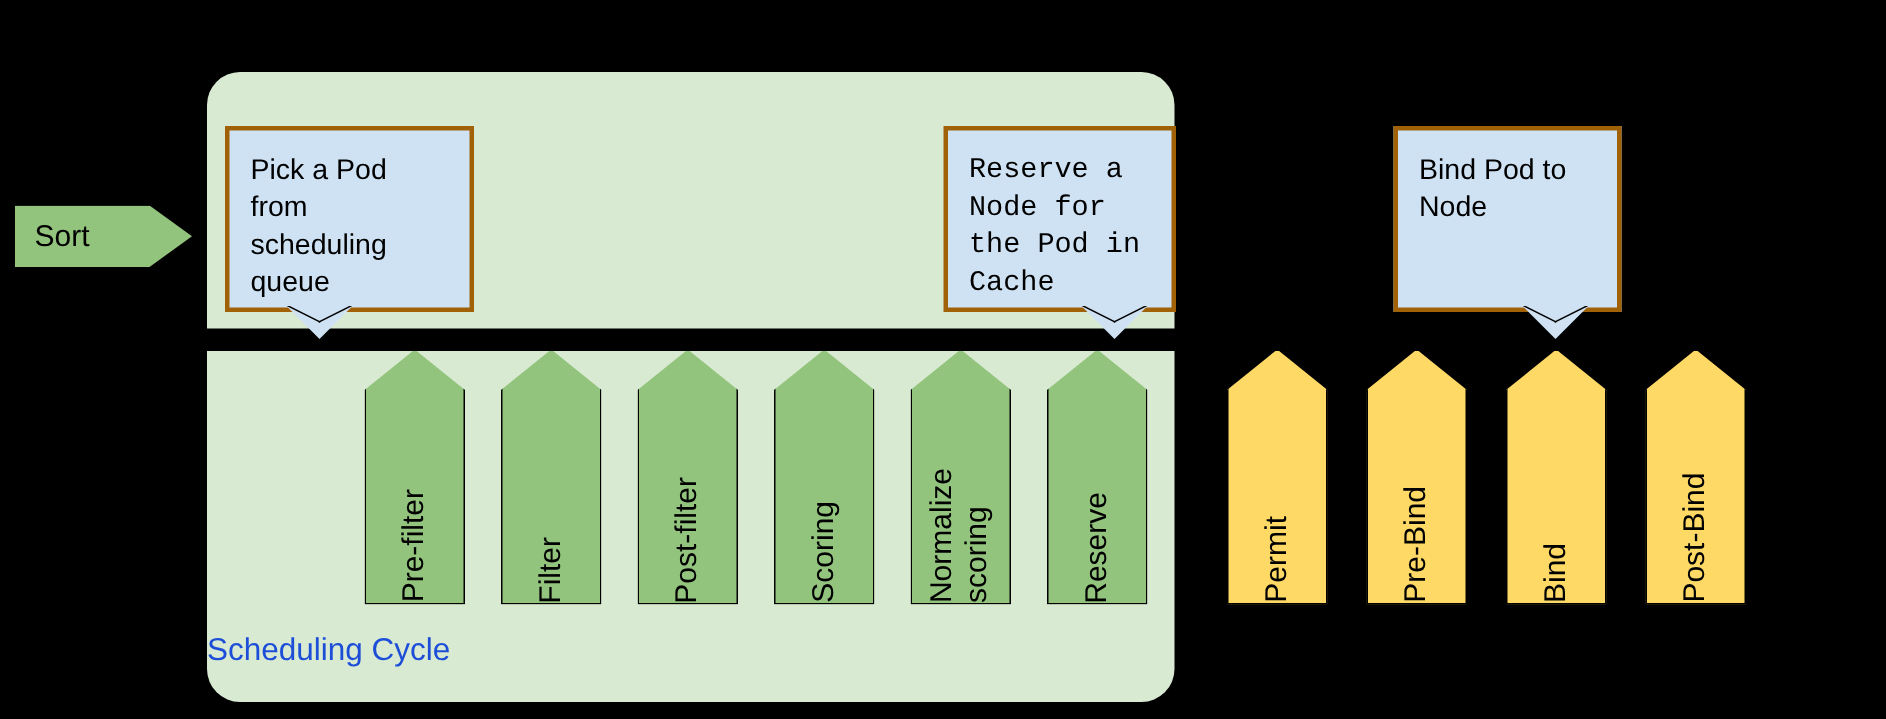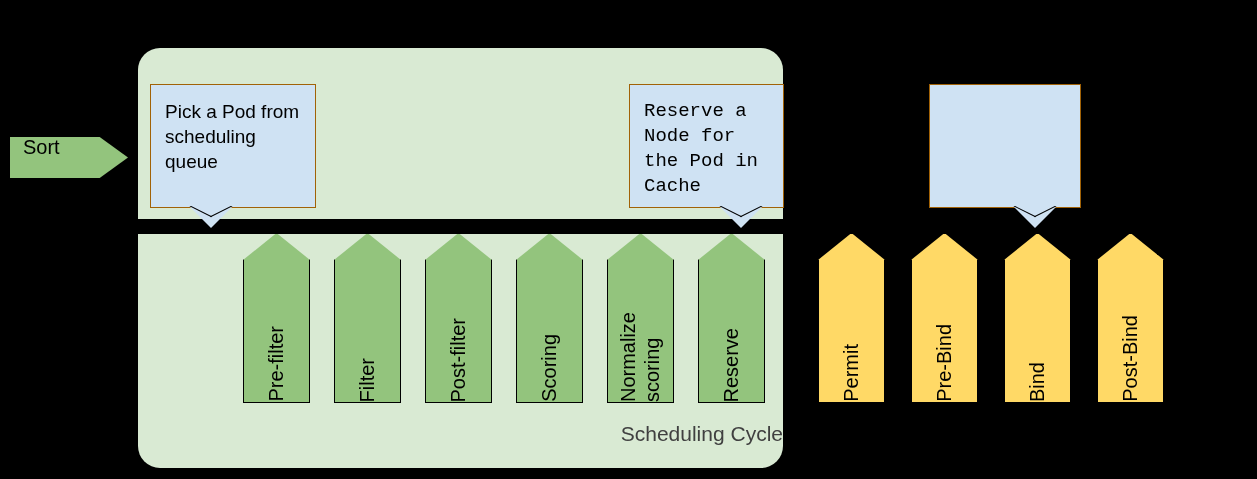--- a/index.html
+++ b/index.html
@@ -20,20 +20,21 @@
   .sort-arrow {
     position: absolute;
     left: 10px;
     top: 137px;
     width: 118px;
     height: 41px;
     background: #93c47d;
     -webkit-clip-path: polygon(0 0, 76% 0, 100% 50%, 76% 100%, 0 100%);
     clip-path: polygon(0 0, 76% 0, 100% 50%, 76% 100%, 0 100%);
     display: flex;
+    align-items: center;
   }
   .sort-arrow .sort-label {
     padding-left: 13px;
     font-size: 20px;
     color: #000000;
     line-height: 1;
     white-space: nowrap;
   }
 
   
@@ -53,23 +54,23 @@
     top: 48px;
     width: 435px;
     height: 420px;
     background: #fff2cc;
   }
   .panel-caption {
     position: absolute;
     left: 0;
     right: 0;
     bottom: 22px;
-    text-align: right;
+    text-align: left;
     font-size: 21px;
-    color: #404040;
+    color: #1d4ed8;
   }
 
   
   .timeline-bar {
     position: absolute;
     left: 138px;
     top: 219px;
     width: 1024px;
     height: 15px;
     background: #000000;
@@ -82,21 +83,21 @@
     height: 56px;
     background: #000000;
     -webkit-clip-path: polygon(0 0, 100% 50%, 0 100%);
     clip-path: polygon(0 0, 100% 50%, 0 100%);
   }
 
   
   .callout {
     position: absolute;
     background: #cfe2f3;
-    border: 1px solid #a16207;
+    border: 3px solid #a16207;
     box-sizing: border-box;
   }
   .callout .callout-text {
     display: block;
     padding: 14px 14px 0 14px;
     font-size: 19px;
     line-height: 1.32;
     color: #000000;
     white-space: pre-line;
   }
@@ -216,16 +217,17 @@
 
   <div class="callout callout-pick">
     <span class="callout-text">Pick a Pod from scheduling queue</span>
     <div class="callout-tail"></div>
   </div>
   <div class="callout callout-reserve">
     <span class="callout-text">Reserve a Node for the Pod in Cache</span>
     <div class="callout-tail"></div>
   </div>
   <div class="callout callout-bind">
+    <span class="callout-text">Bind Pod to Node</span>
     <div class="callout-tail"></div>
   </div>
 
 </div>
 
 </body></html>

